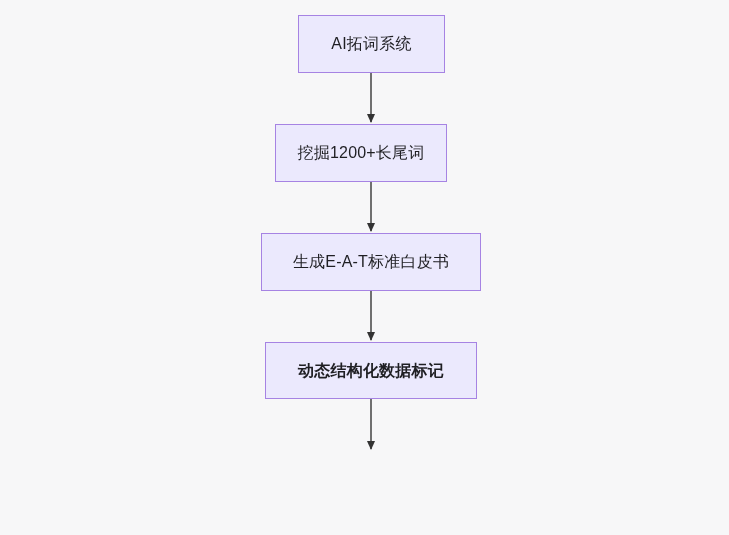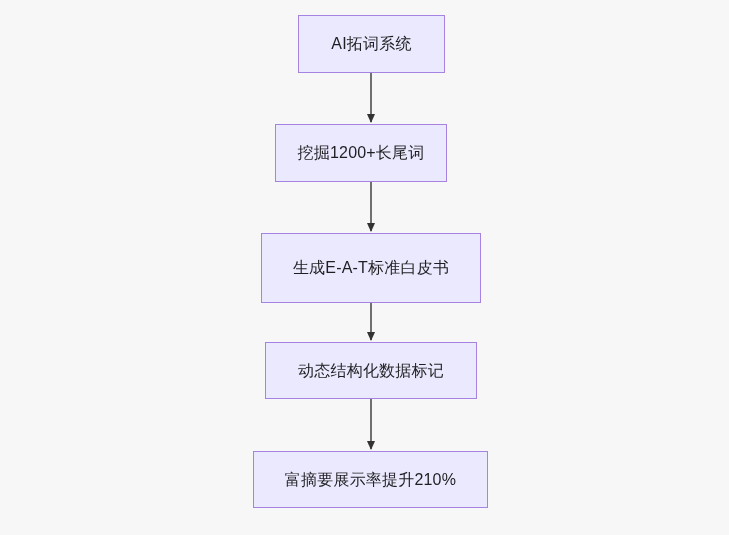--- a/index.html
+++ b/index.html
@@ -47,22 +47,22 @@
     line-height: 1.25;
     color: #1f1f23;
     letter-spacing: 0.2px;
     white-space: nowrap;
     text-align: center;
   }
 
   
   #node-0 { left: 298px; top: 15px;  width: 147px; height: 58px; }
   #node-1 { left: 275px; top: 124px; width: 172px; height: 58px; }
-  #node-2 { left: 261px; top: 233px; width: 220px; height: 70px; }
-  #node-3 { left: 265px; top: 342px; width: 212px; height: 57px; }
+  #node-2 { left: 261px; top: 233px; width: 220px; height: 58px; }
+  #node-3 { left: 265px; top: 342px; width: 212px; height: 57px; font-weight: bold; }
   #node-4 { left: 253px; top: 451px; width: 235px; height: 57px; }
 </style>
 </head>
 <body>
 
 <div id="flow-canvas">
 
   <svg id="connector-layer" viewBox="0 0 729 535" width="729" height="535" xmlns="http://www.w3.org/2000/svg">
     <defs>
       <marker id="arrowhead" markerWidth="10" markerHeight="8" refX="8" refY="4" orient="auto" markerUnits="userSpaceOnUse">
@@ -88,17 +88,14 @@
   </div>
 
   <div class="node" id="node-2">
     <span class="node-label">生成E-A-T标准白皮书</span>
   </div>
 
   <div class="node" id="node-3">
     <span class="node-label">动态结构化数据标记</span>
   </div>
 
-  <div class="node" id="node-4">
-    <span class="node-label">富摘要展示率提升210%</span>
-  </div>
 
 </div>
 
 </body></html>

